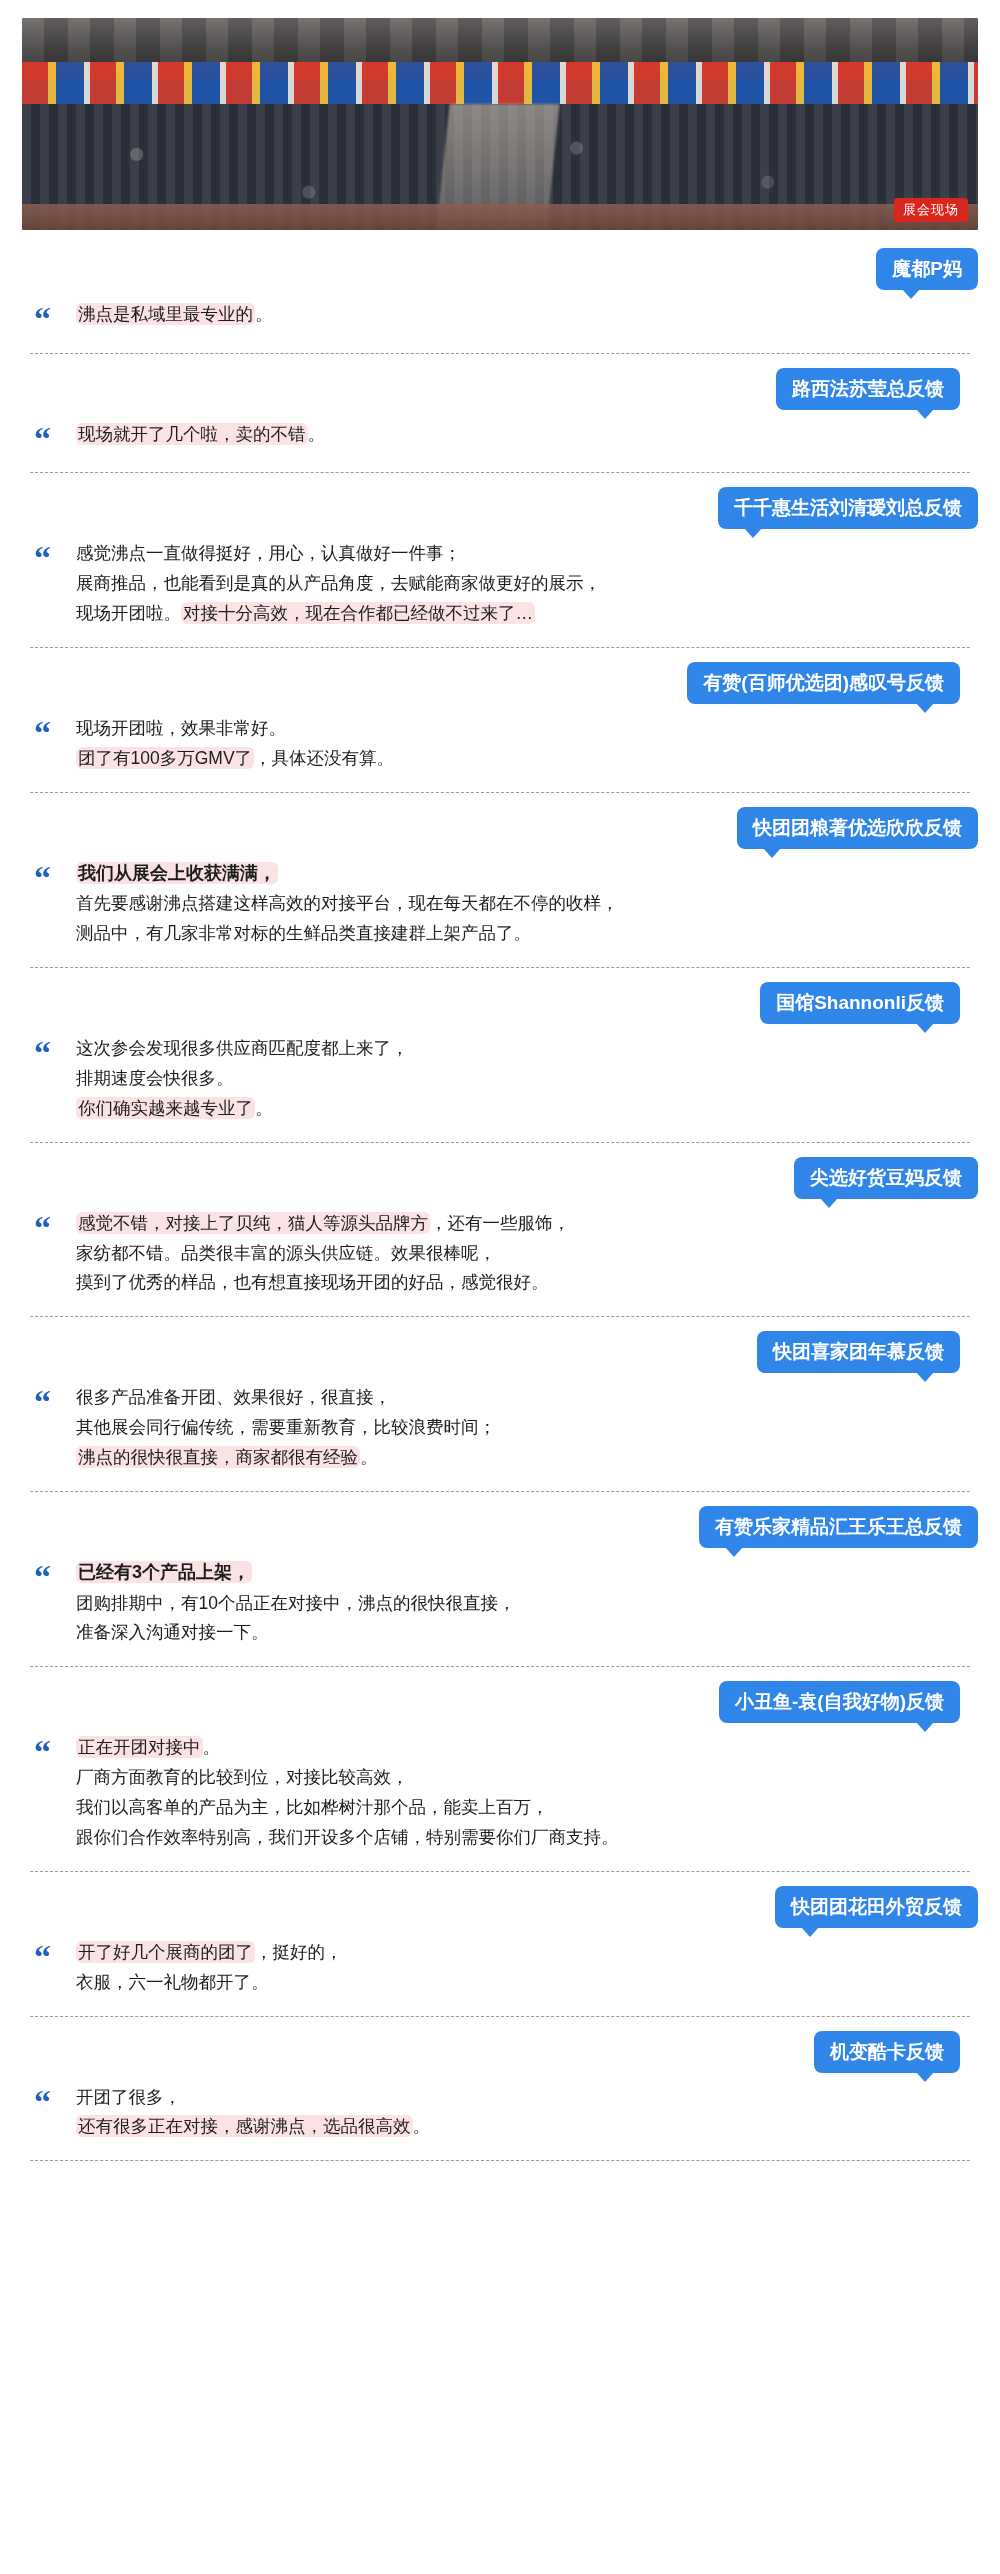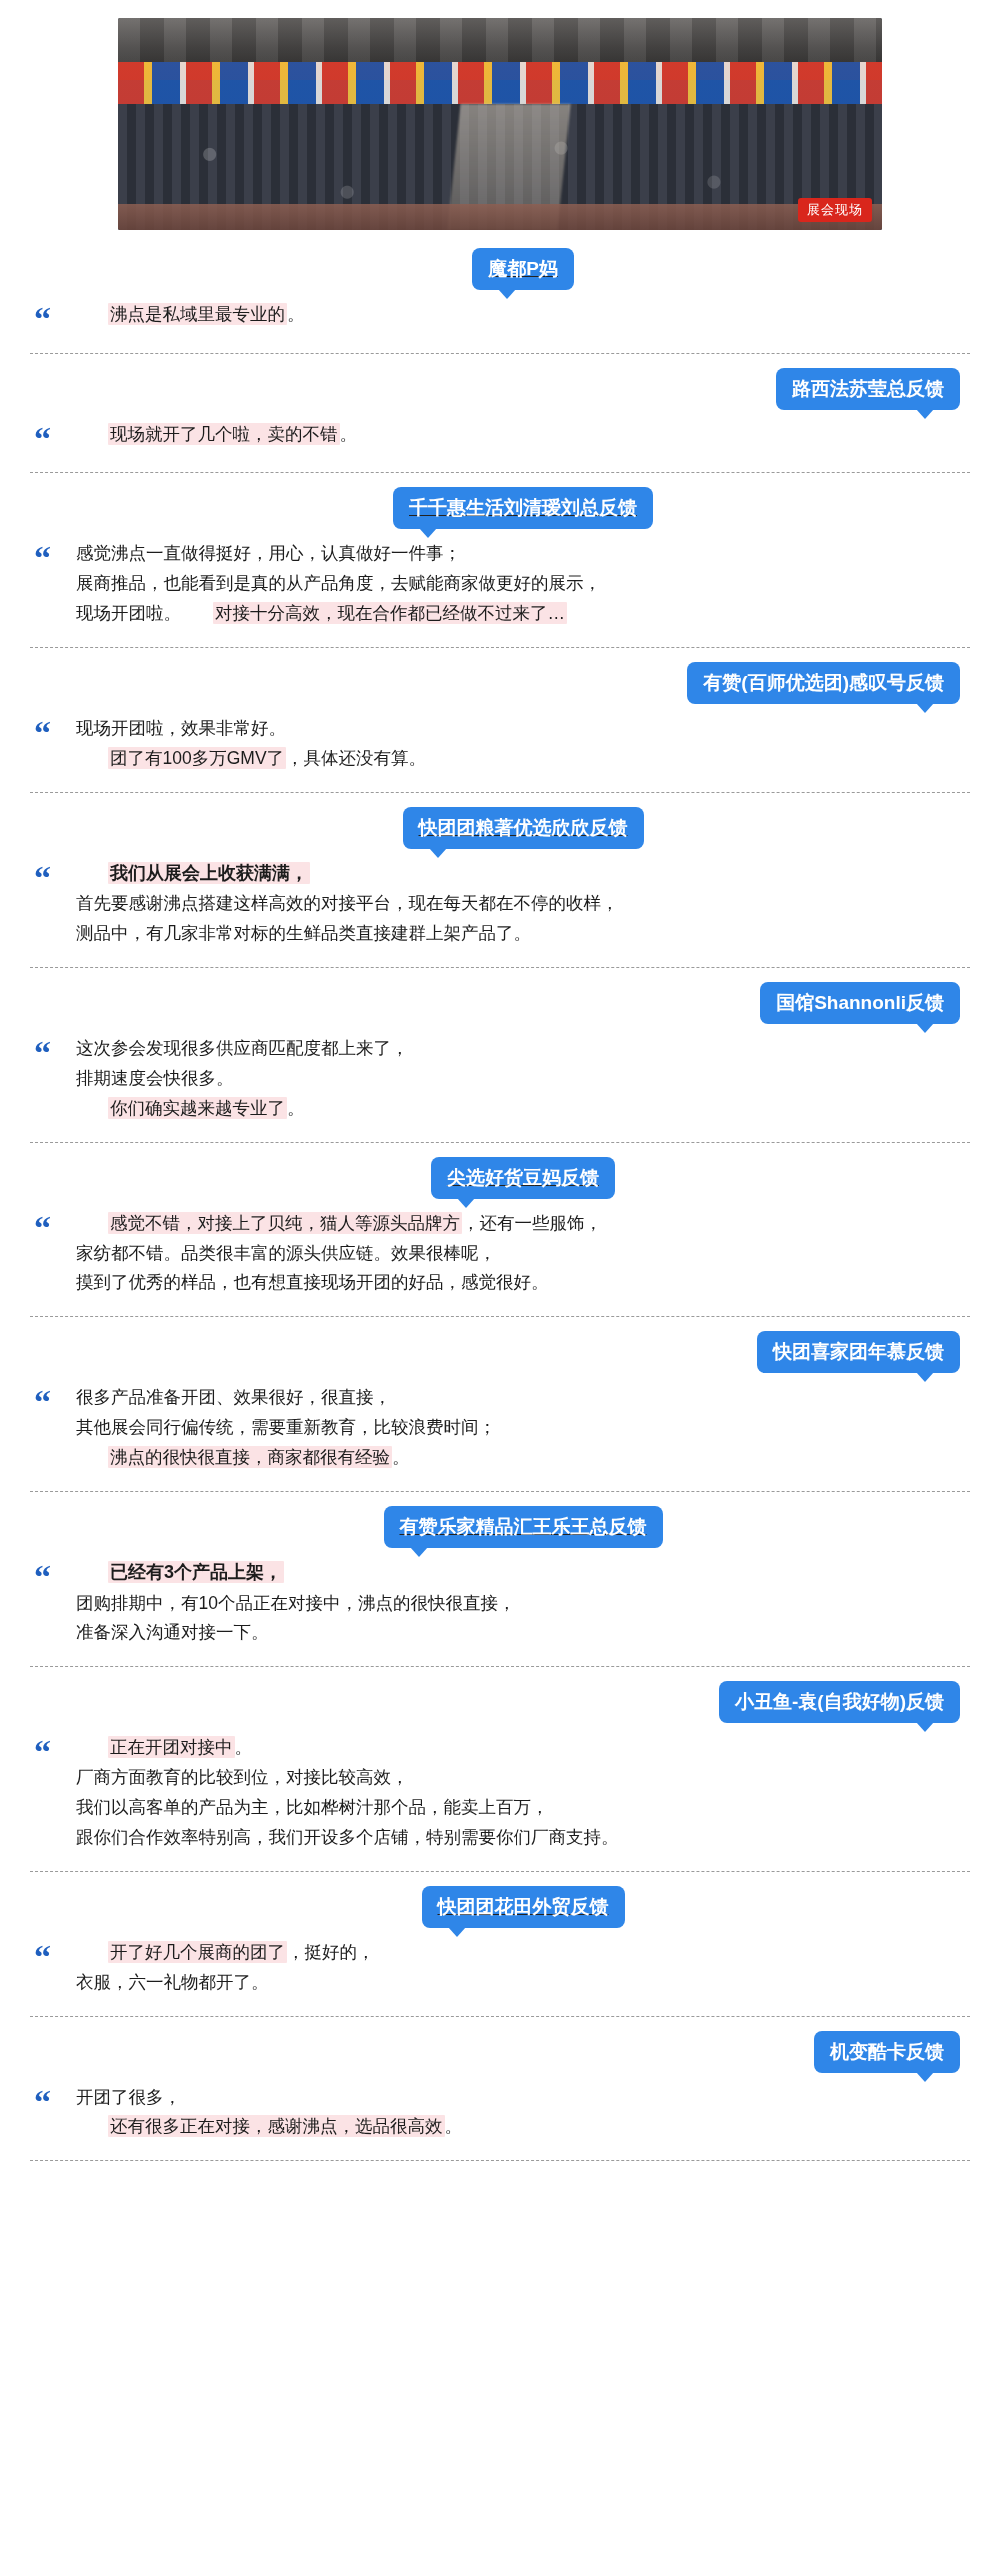--- a/index.html
+++ b/index.html
@@ -15,21 +15,21 @@
   .page {
     width: 1000px;
     box-sizing: border-box;
     padding: 18px 22px 30px 22px;
     background: #ffffff;
   }
 
   
   .hero {
     position: relative;
-    width: 764px;
+    width: 956px;
     height: 212px;
     margin: 0 auto 18px auto;
     border-radius: 2px;
     overflow: hidden;
     background: #2a2f3a;
   }
   .hero .ceiling {
     position: absolute; left:0; top:0; width:100%; height:48px;
     background: linear-gradient(180deg,#6d6a68 0%, #4c4a49 60%, #3b3a39 100%);
   }
@@ -75,21 +75,21 @@
   }
   .hero .badge{
     position:absolute; right:10px; bottom:8px;
     background:#d9261c; color:#fff;
     font-size:13px; padding:3px 9px; border-radius:3px;
     letter-spacing:1px;
   }
 
   
   .label-row { display:flex; margin: 14px 0 4px 0; }
-  .label-row.left { justify-content: center; text-decoration: underline; }
+  .label-row.left { justify-content: flex-end; }
   .label-row.right { justify-content: flex-end; }
   .speaker {
     position: relative;
     background: #2f86e8;
     color: #ffffff;
     font-size: 19px;
     font-weight: bold;
     line-height: 1;
     padding: 11px 16px 12px 16px;
     border-radius: 8px;
@@ -130,22 +130,21 @@
   .qbody { flex: 1 1 auto; }
   .qline {
     font-size: 17.5px;
     line-height: 1.65;
     color: #1c1c1c;
     margin: 0 0 1px 0;
   }
   .qline .hl {
     background: #fbe3e5;
     padding: 1px 2px;
-    border-radius: 1px;
-    margin-left: 32px;
+    border-radius: 6px;
   }
   .qline.big {
     font-size: 18px;
     font-weight: bold;
   }
 
   .divider {
     border: 0;
     border-top: 1px dashed #9a9a9a;
     margin: 8px 8px 2px 8px;

